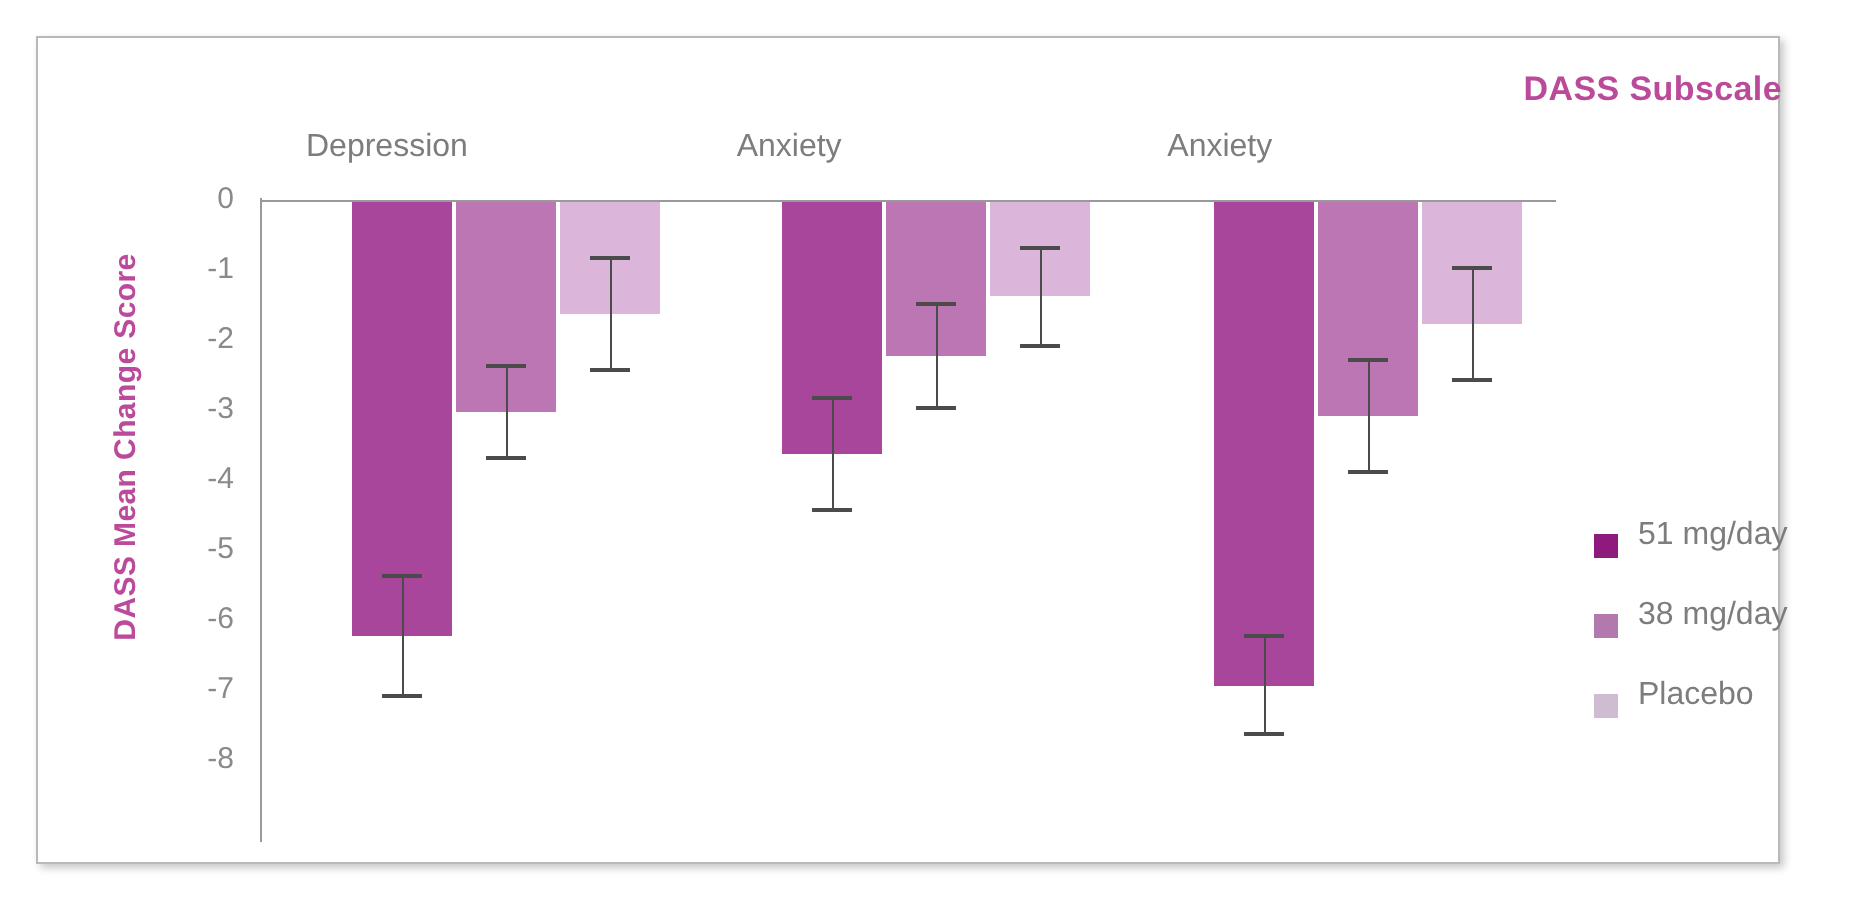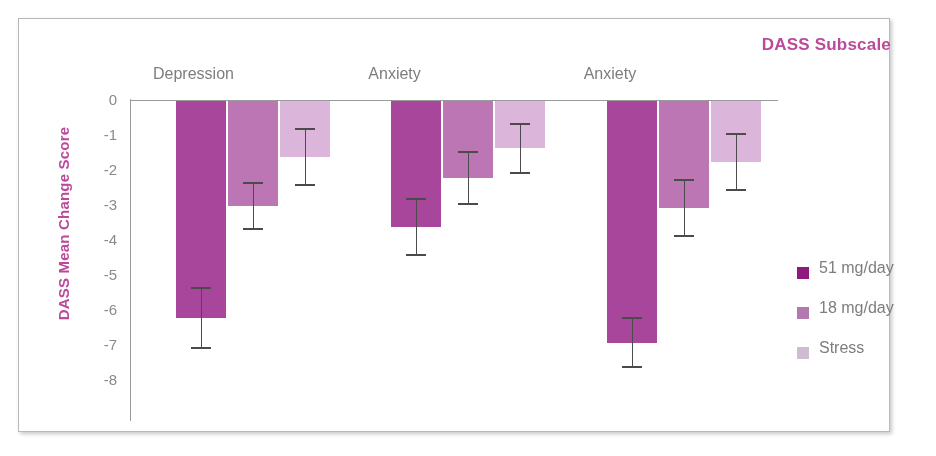--- a/index.html
+++ b/index.html
@@ -138,21 +138,21 @@
       <div class="errcap" style="left: 594.667px; top: 88.25px;"></div>
     </div>
 
   <div id="legend">
       <div class="legend-row">
         <span class="legend-swatch s0"></span>
         <span class="legend-text">51 mg/day</span>
       </div>
       <div class="legend-row">
         <span class="legend-swatch s1"></span>
-        <span class="legend-text">18 mg/day</span>
+        <span class="legend-text">38 mg/day</span>
       </div>
       <div class="legend-row">
         <span class="legend-swatch s2"></span>
-        <span class="legend-text">Stress</span>
+        <span class="legend-text">Placebo</span>
       </div>
     </div>
 
 </div>
 
 </body></html>

